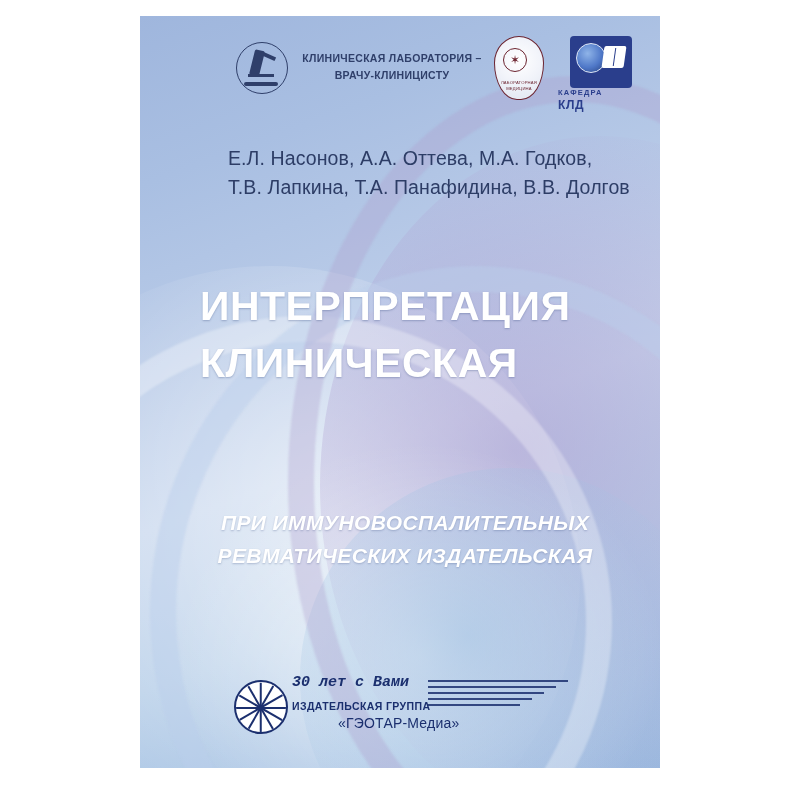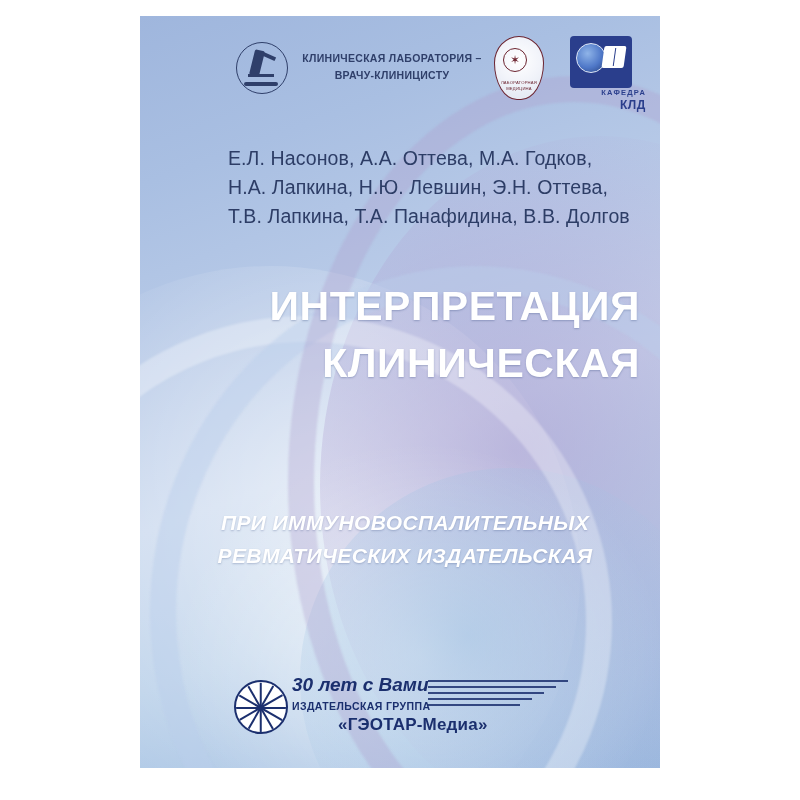--- a/index.html
+++ b/index.html
@@ -263,21 +263,21 @@
     top: 2px;
     width: 1.4px;
     height: 18px;
     background: #2a3e8c;
   }
   .kafedra-text {
     position: absolute;
     left: 0;
     top: 52px;
     width: 88px;
-    text-align: right;
+    text-align: left;
     color: #2a3e8c;
     font-size: 12px;
     font-weight: 700;
     line-height: 13px;
     letter-spacing: 0.6px;
   }
   .kafedra-text .k-small {
     display: block;
     font-size: 7.5px;
     letter-spacing: 1.2px;
@@ -297,21 +297,21 @@
     letter-spacing: 0.1px;
   }
   .authors div { white-space: nowrap; }
 
   
   .title-block {
     position: absolute;
     left: 60px;
     top: 262px;
     width: 440px;
-    text-align: right;
+    text-align: left;
   }
   .title-line {
     color: #ffffff;
     font-size: 41px;
     font-weight: 700;
     letter-spacing: 0.5px;
     line-height: 57px;
     text-shadow: 0 1px 2px rgba(60,80,130,0.35);
   }
 
@@ -365,43 +365,43 @@
   .pub-mark span:nth-child(3) { transform: rotate(60deg); }
   .pub-mark span:nth-child(4) { transform: rotate(90deg); }
   .pub-mark span:nth-child(5) { transform: rotate(120deg); }
   .pub-mark span:nth-child(6) { transform: rotate(150deg); }
 
   .pub-anniv {
     position: absolute;
     left: 72px;
     top: 6px;
     color: #1b2f6e;
-    font-family: Liberation Sans, sans-serif;
+    font-family: Liberation Mono, monospace;
     font-style: italic;
     font-weight: 700;
-    font-size: 19px;
+    font-size: 15px;
     white-space: nowrap;
   }
   .pub-group {
     position: absolute;
     left: 72px;
     top: 32px;
     color: #1b2f6e;
     font-size: 10.5px;
     font-weight: 700;
     letter-spacing: 0.4px;
     white-space: nowrap;
   }
   .pub-name {
     position: absolute;
     left: 118px;
     top: 47px;
     color: #1b2f6e;
-    font-size: 17px;
-    font-weight: 700;
+    font-size: 14px;
+    font-weight: 400;
     letter-spacing: 0.2px;
     white-space: nowrap;
   }
   .pub-lines {
     position: absolute;
     left: 208px;
     top: 12px;
     width: 150px;
     height: 30px;
   }
@@ -461,21 +461,20 @@
         </div>
         <div class="kafedra-text">
           <span class="k-small">КАФЕДРА</span>
           <span>КЛД</span>
         </div>
       </div>
     </div>
 
     <div class="authors">
       <div>Е.Л. Насонов, А.А. Оттева, М.А. Годков,</div>
-      <div>Н.А. Лапкина, Н.Ю. Левшин, Э.Н. Оттева,</div>
       <div>Т.В. Лапкина, Т.А. Панафидина, В.В. Долгов</div>
     </div>
 
     <div class="title-block">
       <div class="title-line">ИНТЕРПРЕТАЦИЯ</div>
       <div class="title-line">КЛИНИЧЕСКАЯ</div>
     </div>
 
     <div class="subtitle-block">
       <div class="subtitle-line">ПРИ ИММУНОВОСПАЛИТЕЛЬНЫХ</div>

